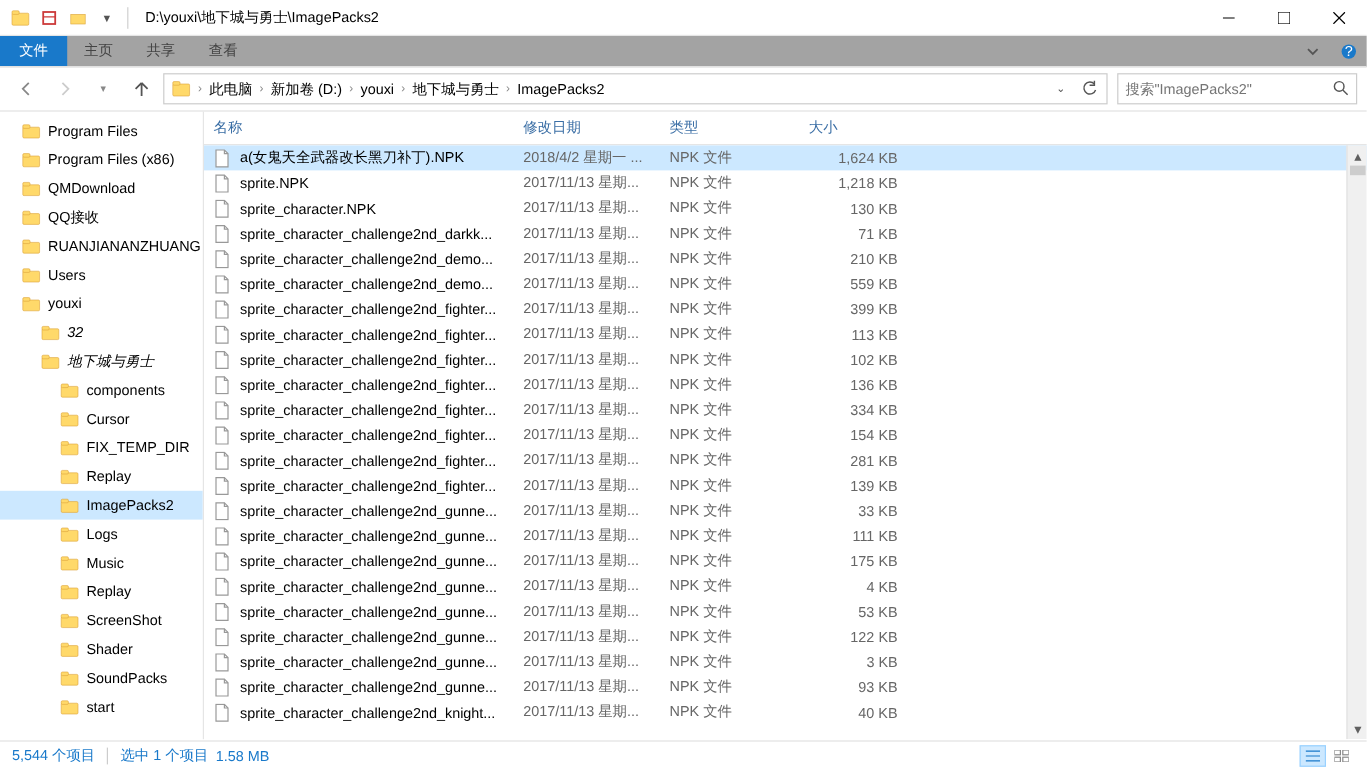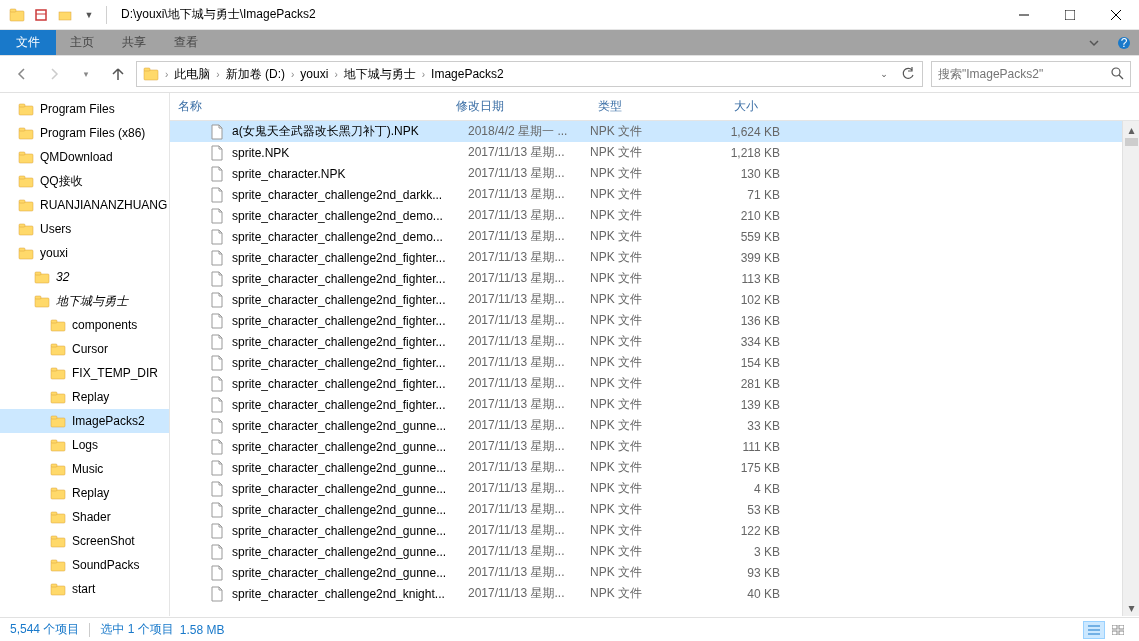--- a/index.html
+++ b/index.html
@@ -43,32 +43,32 @@
 .navtree { width: 170px; border-right: 1px solid #e5e5e5; overflow: hidden; padding-top: 4px; position: relative; }
 .tree-item { height: 24px; display: flex; align-items: center; padding-left: 18px; white-space: nowrap; overflow: hidden; }
 .tree-item.d1 { padding-left: 34px; font-style: italic; }
 .tree-item.d2 { padding-left: 50px; }
 .tree-item.selected { background: #cce8ff; }
 .tree-item .ticon { width: 16px; height: 16px; margin-right: 6px; flex-shrink: 0; }
 .folder-svg { fill: #ffd96a; stroke: #dba33a; stroke-width: 0.5; }
 
 
 .filelist { flex: 1; display: flex; flex-direction: column; }
-.cols { height: 28px; display: flex; align-items: flex-end; border-bottom: 1px solid #e5e5e5; color: #3a6ea5; gap: 20px; }
+.cols { height: 28px; display: flex; align-items: flex-end; border-bottom: 1px solid #e5e5e5; color: #3a6ea5; }
 .col { padding: 0 8px; display: flex; align-items: center; height: 100%; border-right: 1px solid transparent; }
 .col-name { width: 258px; }
 .col-date { width: 122px; }
 .col-type { width: 116px; }
 .col-size { width: 90px; }
 .col .sortarrow { margin-left: auto; color: #555; }
 .rows { flex: 1; overflow: hidden; position: relative; }
 .row { height: 21px; display: flex; align-items: center; }
 .row.selected { background: #cce8ff; }
 .row .cell { padding: 0 8px; overflow: hidden; white-space: nowrap; text-overflow: ellipsis; }
-.row .c-name { width: 258px; display: flex; align-items: center; margin-left: 32px; }
+.row .c-name { width: 258px; display: flex; align-items: center; }
 .row .c-date { width: 122px; color: #666; }
 .row .c-type { width: 116px; color: #666; }
 .row .c-size { width: 90px; text-align: right; color: #666; }
 .row .ficon { width: 16px; height: 16px; margin-right: 6px; flex-shrink: 0; }
 .scrollbar-v { position: absolute; right: 0; top: 0; width: 17px; height: 100%; background: #f0f0f0; border-left: 1px solid #e1e1e1; }
 .scrollbar-v .thumb { position: absolute; left: 2px; width: 13px; background: #cdcdcd; border-radius: 0; }
 .scrollbar-v .sbtn { position: absolute; left: 0; width: 17px; height: 17px; display: flex; align-items: center; justify-content: center; color: #606060; }
 
 
 .statusbar { position: absolute; bottom: 0; left: 0; right: 0; height: 24px; border-top: 1px solid #e1e1e1; display: flex; align-items: center; padding: 0 10px; background: #fff; color: #1979ca; }
@@ -317,28 +317,28 @@
             <rect class="folder-svg" x="1" y="5" width="14" height="9" rx="1"></rect>
             <rect class="folder-svg" x="1" y="3" width="6" height="3" rx="1"></rect>
           </svg></span>
         <span>Replay</span>
       </div>
       <div class="tree-item d2">
         <span class="ticon"><svg width="16" height="16">
             <rect class="folder-svg" x="1" y="5" width="14" height="9" rx="1"></rect>
             <rect class="folder-svg" x="1" y="3" width="6" height="3" rx="1"></rect>
           </svg></span>
+        <span>ScreenShot</span>
+      </div>
+      <div class="tree-item d2">
+        <span class="ticon"><svg width="16" height="16">
+            <rect class="folder-svg" x="1" y="5" width="14" height="9" rx="1"></rect>
+            <rect class="folder-svg" x="1" y="3" width="6" height="3" rx="1"></rect>
+          </svg></span>
         <span>Shader</span>
-      </div>
-      <div class="tree-item d2">
-        <span class="ticon"><svg width="16" height="16">
-            <rect class="folder-svg" x="1" y="5" width="14" height="9" rx="1"></rect>
-            <rect class="folder-svg" x="1" y="3" width="6" height="3" rx="1"></rect>
-          </svg></span>
-        <span>ScreenShot</span>
       </div>
       <div class="tree-item d2">
         <span class="ticon"><svg width="16" height="16">
             <rect class="folder-svg" x="1" y="5" width="14" height="9" rx="1"></rect>
             <rect class="folder-svg" x="1" y="3" width="6" height="3" rx="1"></rect>
           </svg></span>
         <span>SoundPacks</span>
       </div>
       <div class="tree-item d2">
         <span class="ticon"><svg width="16" height="16">

